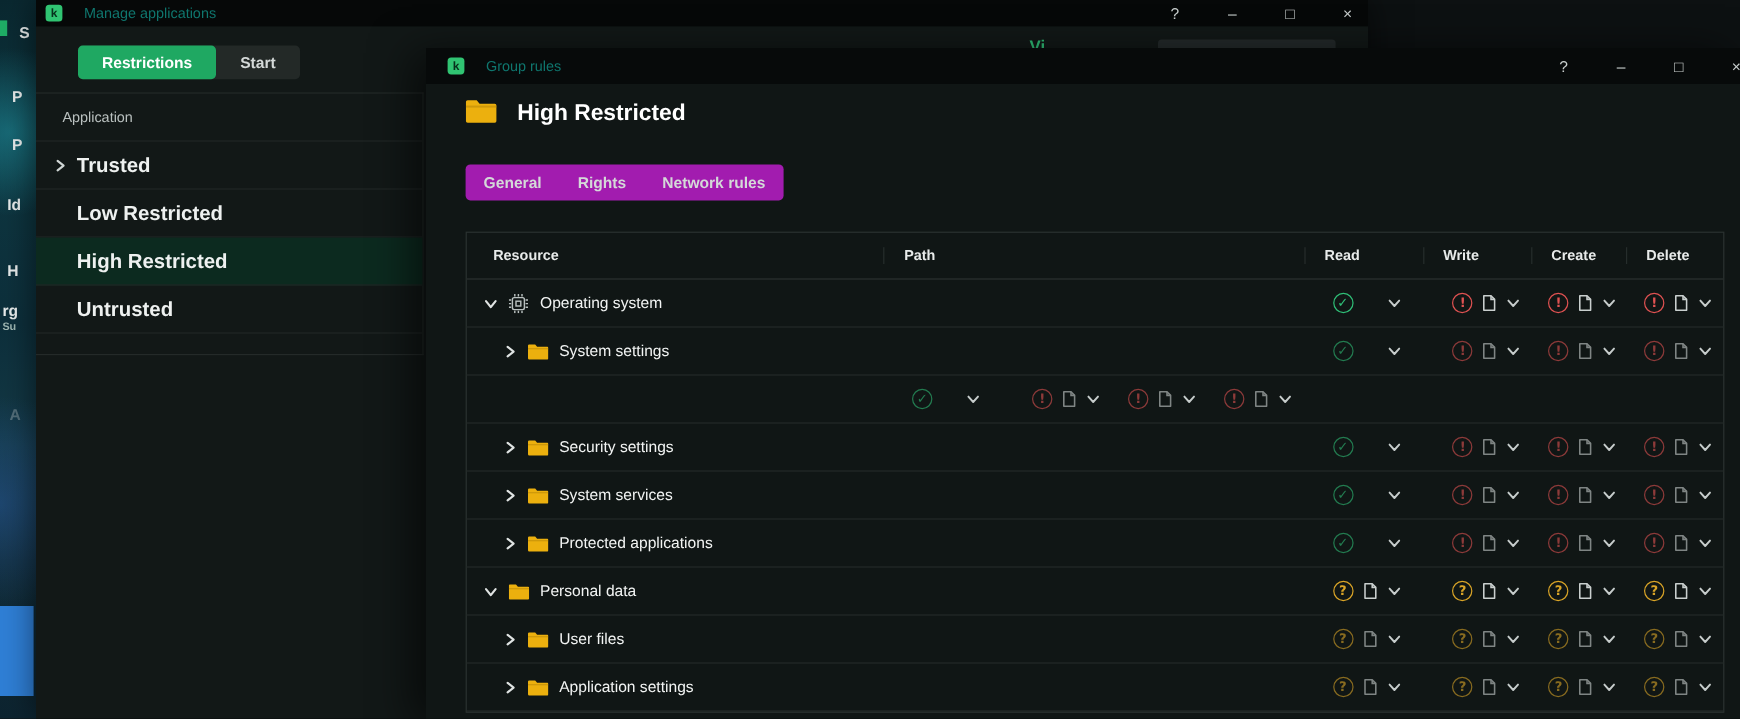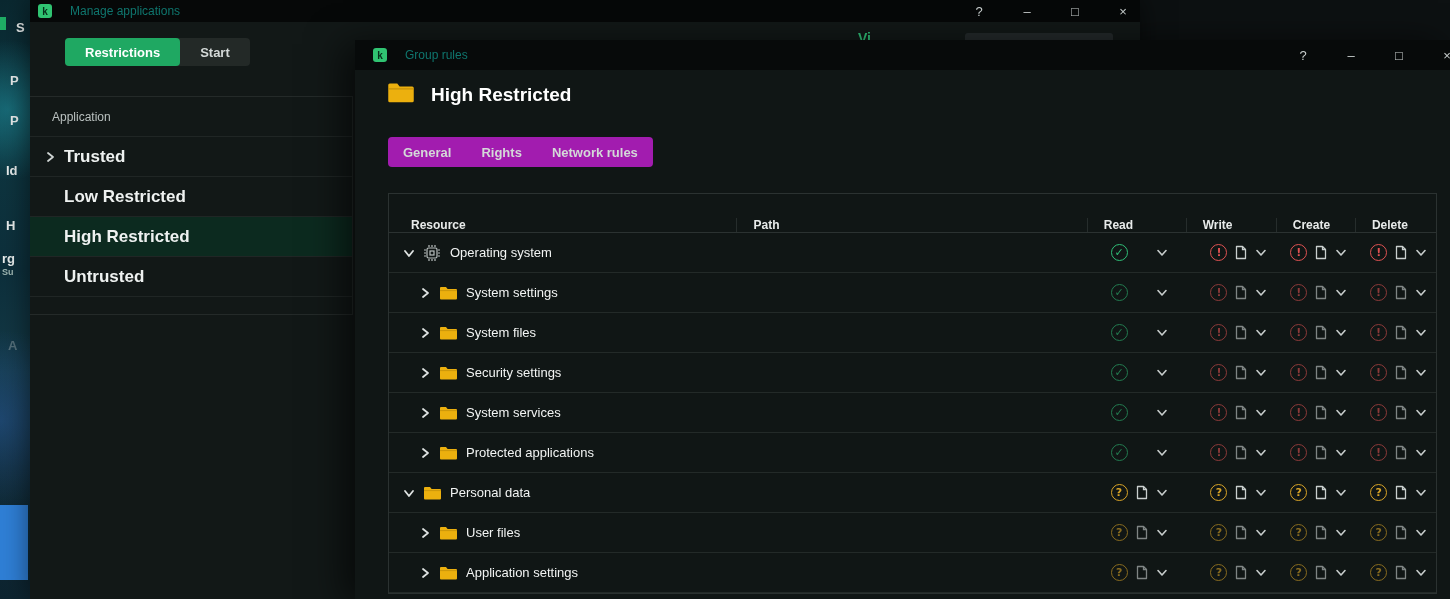--- a/index.html
+++ b/index.html
@@ -29,21 +29,21 @@
   .win-controls { position:absolute; top:0; display:flex; align-items:center; gap:34px;
     color:#c9cfce; font-size:13px; }
   .mw-controls { right:10px; height:22px; }
   .win-controls span { width:14px; text-align:center; cursor:default; }
 
   .mw-tabs { position:absolute; left:35px; top:38px; display:flex; background:#232927; border-radius:4px; }
   .pill-tab { height:28px; padding:0 20px; display:flex; align-items:center; border-radius:4px;
     color:#d4d9d8; font-size:13px; font-weight:bold; white-space:nowrap; }
   .pill-tab.active { background:var(--accent-green,#1fa862); color:#ffffff; }
 
-  .app-panel { position:absolute; left:0; top:96px; width:323px;
+  .app-panel { position:absolute; left:0; top:77px; width:323px;
     border-top:1px solid #242a29; border-bottom:1px solid #242a29; border-right:1px solid #242a29;
     padding-bottom:17px; background:#121817; }
   .app-header { height:40px; display:flex; align-items:center; padding-left:22px;
     color:#b9c0bf; font-size:12px; border-bottom:1px solid #202625; }
   .app-item { height:40px; display:flex; align-items:center; padding-left:14px; gap:8px;
     color:#eef1f0; font-size:17px; font-weight:bold; border-bottom:1px solid #202625; }
   .app-item .chev { width:12px; height:12px; color:#cfd5d4; flex:0 0 auto; display:flex; align-items:center; }
   .app-item .chev.hidden { visibility:hidden; }
   .app-item.selected { background:#0c2a1f; }
 
@@ -59,21 +59,21 @@
   .dlg-controls { right:-4px; height:30px; }
 
   .dlg-heading { position:absolute; left:33px; top:42px; display:flex; align-items:center; gap:17px; }
   .dlg-heading .title { color:#ffffff; font-size:19px; font-weight:bold; }
 
   .dlg-tabs { position:absolute; left:33px; top:97px; display:flex; background:#a21caf; border-radius:4px; }
   .dlg-tabs .pill-tab { height:30px; padding:0 15px; }
 
   .rules-table { position:absolute; left:33px; top:153px; width:1049px;
     border:1px solid #2b3231; background:#101615; }
-  .thead { display:flex; height:39px; border-bottom:1px solid #2b3231; align-items:flex-end; }
+  .thead { display:flex; height:39px; border-bottom:1px solid #2b3231; align-items:center; }
   .th { display:flex; align-items:center; color:#e8ebea; font-size:12px; font-weight:bold;
     padding-left:16px; border-left:1px solid #262d2c; }
   .th:first-child { border-left:none; padding-left:22px; }
   .w-resource { width:352px; } .w-path { width:355px; } .w-read { width:100px; }
   .w-write { width:80px; } .w-create { width:80px;margin-left:11px; } .w-delete { width:82px; }
 
   .trow { display:flex; height:40px; align-items:center; border-bottom:1px solid #232a28; }
   .cell-resource { width:352px; display:flex; align-items:center; gap:9px; padding-left:14px; }
   .trow.child .cell-resource { padding-left:30px; }
   .expand { width:12px; height:12px; display:flex; align-items:center; color:#dfe3e2; flex:0 0 auto; }
@@ -340,34 +340,20 @@
               </svg>
             </span>
             <span class="chev-slot">
               <svg width="12" height="8" viewBox="0 0 12 8" fill="none">
                 <path d="M2 1.5 L6 6 L10 1.5" stroke="currentColor" stroke-width="1.6" stroke-linecap="round" stroke-linejoin="round"></path>
               </svg>
             </span>
           </div>
   </div>
         <div class="trow child muted">
-    <div class="cell-resource">
-      <span class="expand">
-              <svg width="12" height="12" viewBox="0 0 12 12" fill="none">
-                <path d="M4 2 L9 6 L4 10" stroke="currentColor" stroke-width="1.8" stroke-linecap="round" stroke-linejoin="round"></path>
-              </svg>
-            </span>
-      <span class="row-icon">
-              <svg width="17" height="14" viewBox="0 0 17 14">
-                <path d="M1 1h5l1.6 2H16a1 1 0 0 1 1 1v8.5a1 1 0 0 1-1 1H1a1 1 0 0 1-1-1V2a1 1 0 0 1 1-1z" fill="#ecb00e"></path>
-                <rect x="0" y="4" width="17" height="1.1" fill="#b88708" opacity=".55"></rect>
-              </svg>
-            </span>
-      <span class="row-label">System files</span>
-    </div>
     <div class="cell-path"></div>
     <div class="cell-action ca-read">
             <span class="status allow">✓</span>
             <span class="file-slot hidden">
               <svg width="12" height="15" viewBox="0 0 12 15" fill="none">
                 <path d="M1.5 1.5 h6 l3 3 v9 h-9 z" stroke="#c9cfce" stroke-width="1.3" stroke-linejoin="round"></path>
                 <path d="M7.5 1.5 v3 h3" stroke="#c9cfce" stroke-width="1.3"></path>
               </svg>
             </span>
             <span class="chev-slot">

